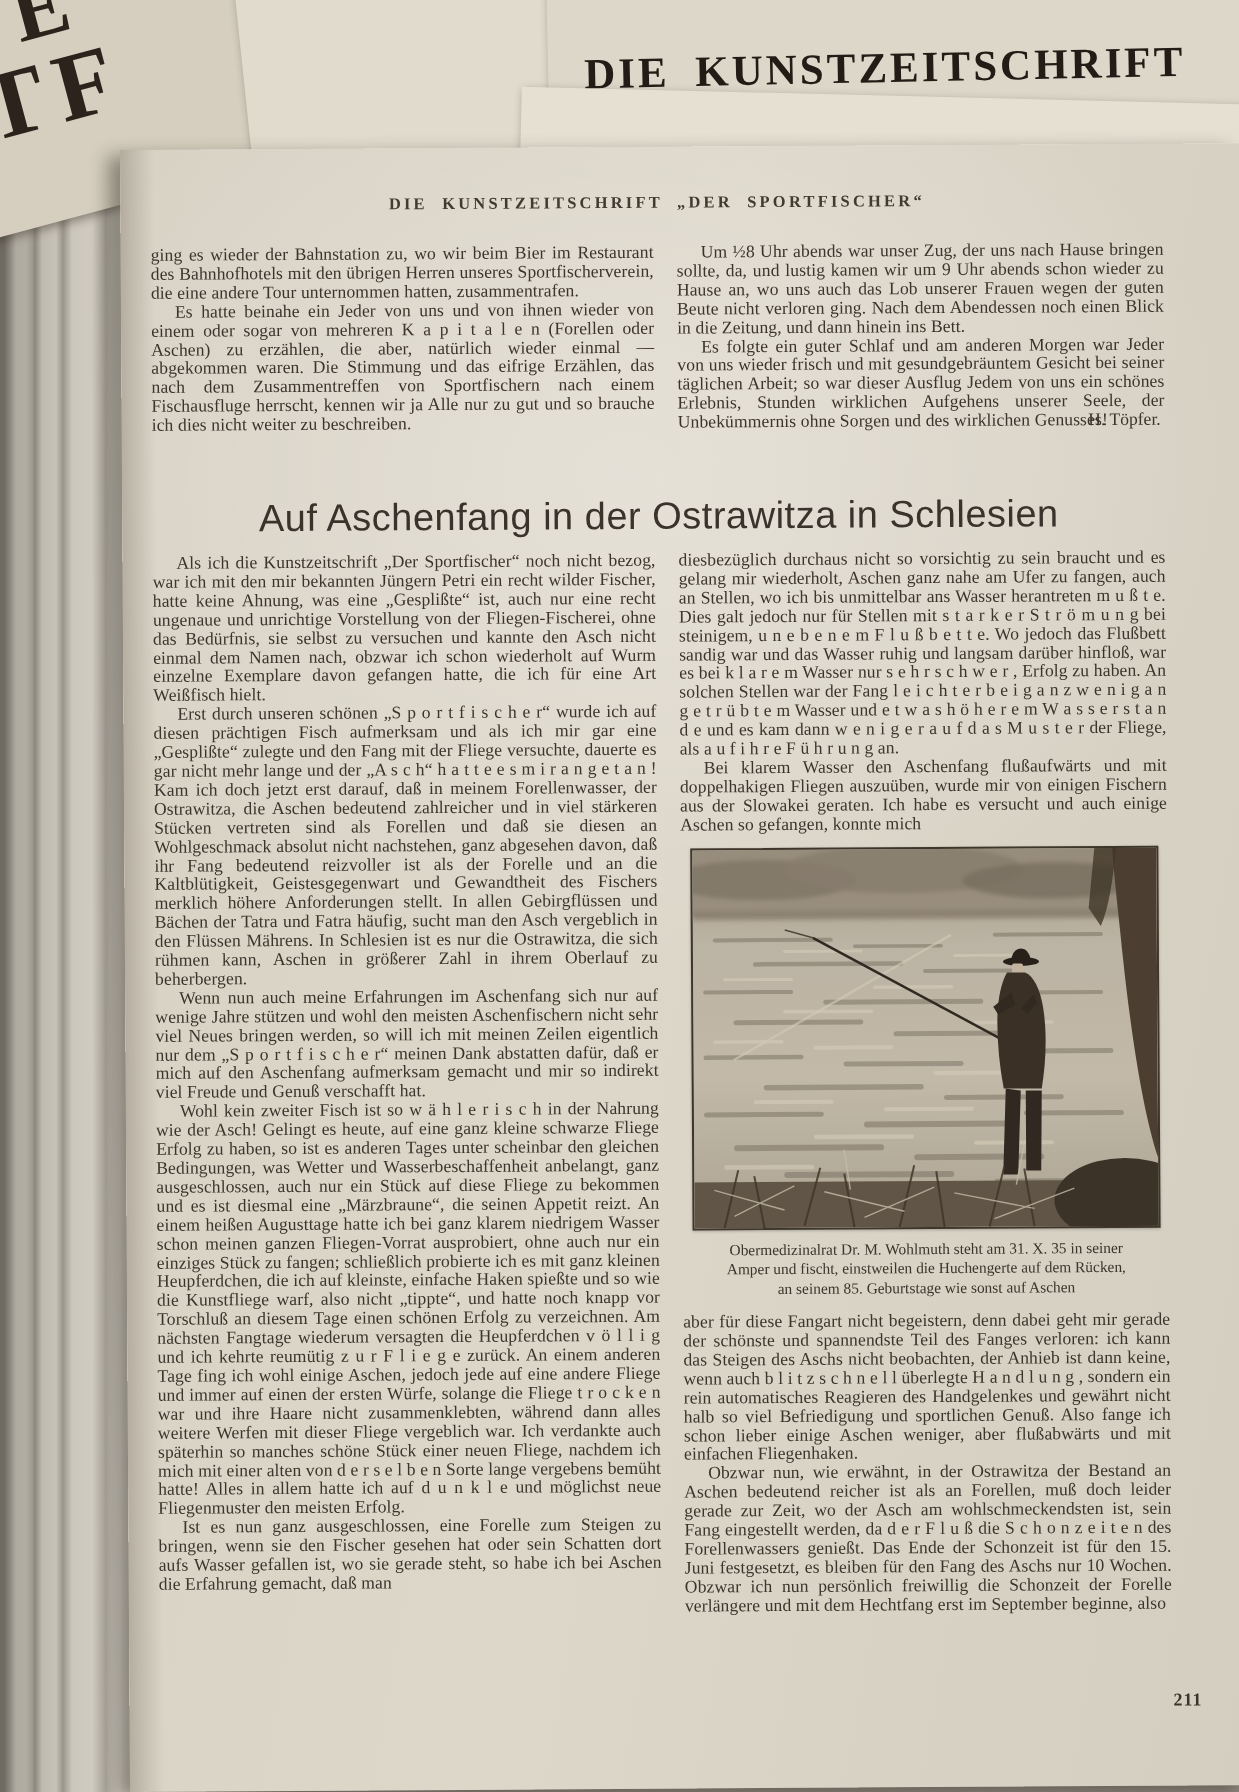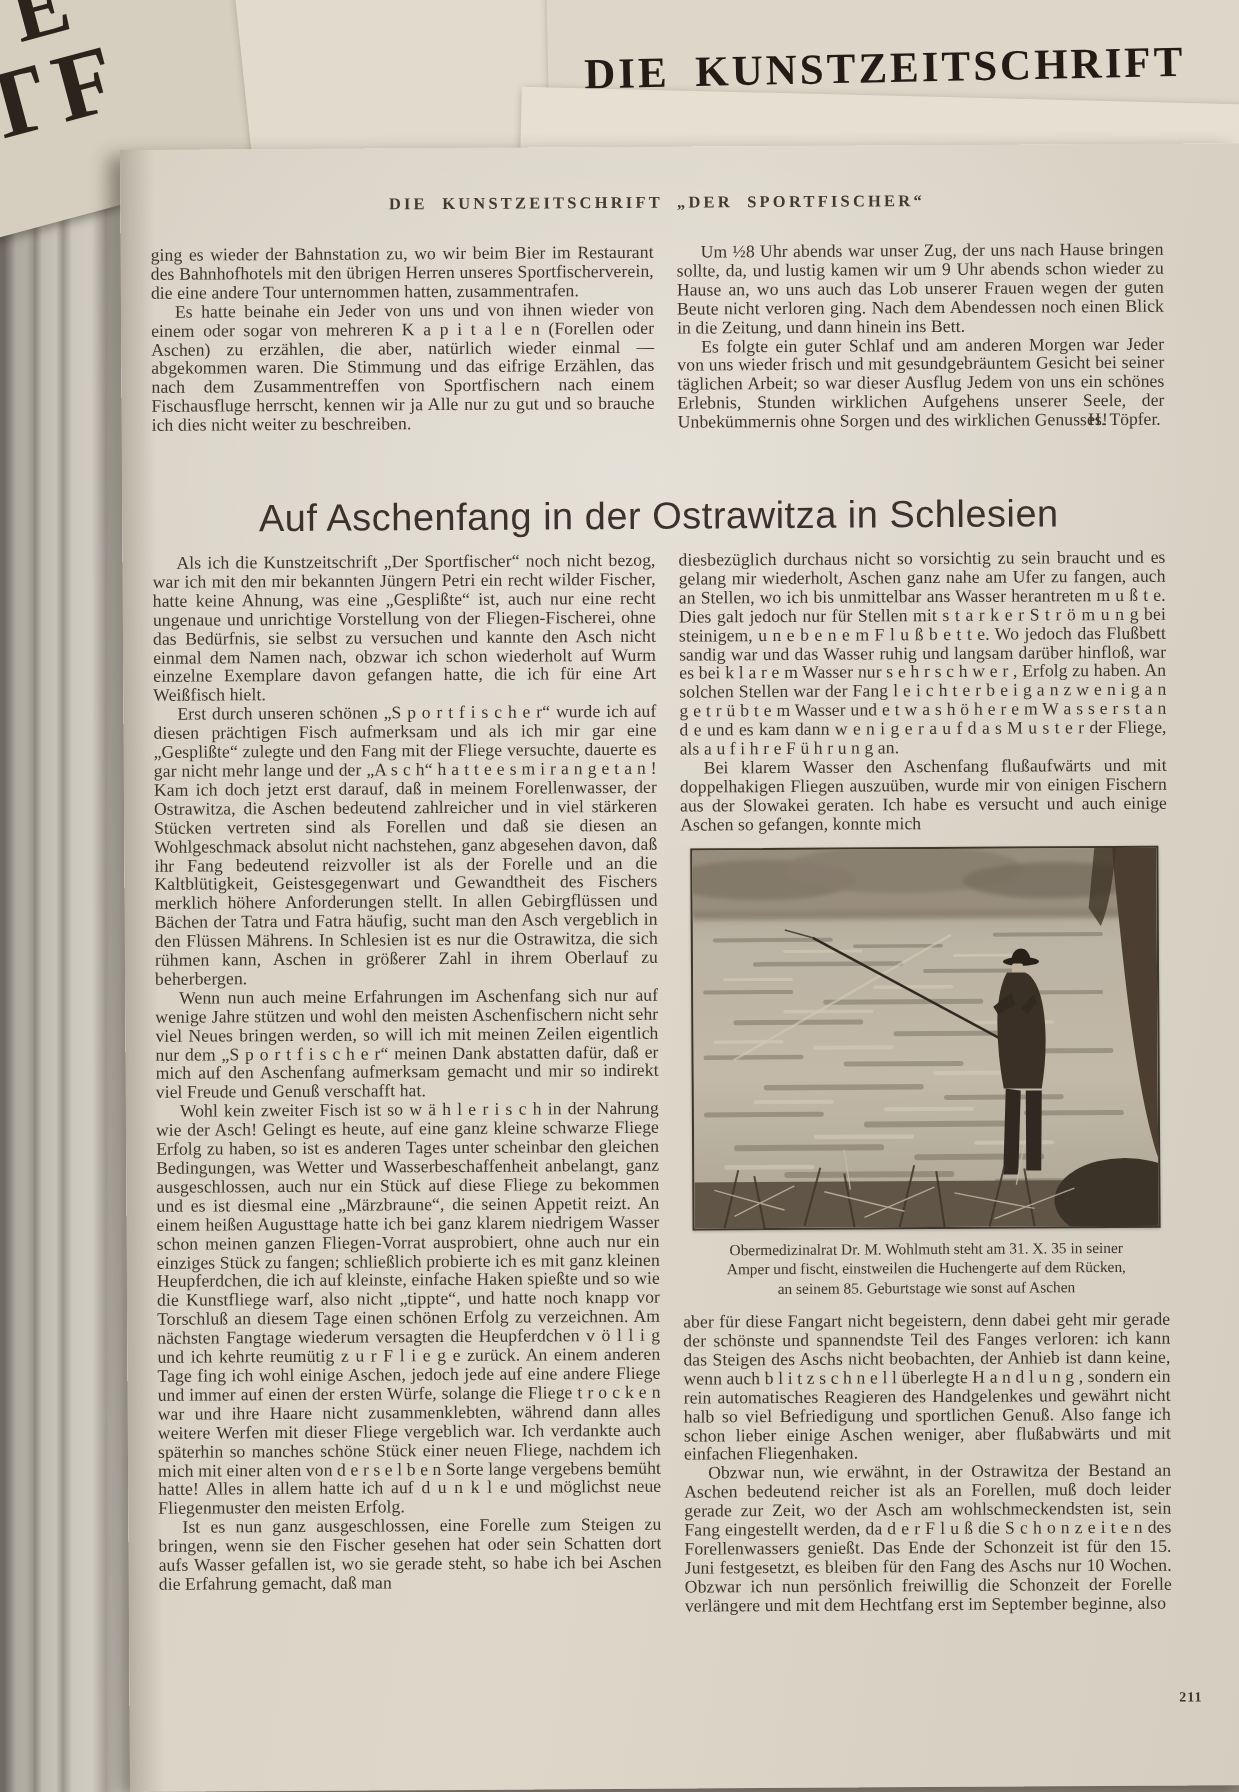--- a/index.html
+++ b/index.html
@@ -94,21 +94,21 @@
     margin:14px auto 10px;width:464px;height:378px;border:2px solid #3e352b;
     background:#b4aa9a;box-shadow:0 1px 3px rgba(0,0,0,.25);
   }
   .photo-frame svg{display:block;}
 
   .photo-caption{margin:4px 0 14px;text-align:center;}
   .caption-line{font-size:15.4px;line-height:19.5px;color:#3b342c;}
 
   .page-number{
     position:absolute;top:1546px;right:46px;
-    font-size:14px;font-weight:700;letter-spacing:1px;color:#3b342c;
+    font-size:18px;font-weight:700;letter-spacing:1px;color:#3b342c;
   }
 </style>
 </head>
 <body>
 
 <div class="scene">
 
   <div class="book-edge"></div>
 
   <div class="cover-back"></div>

